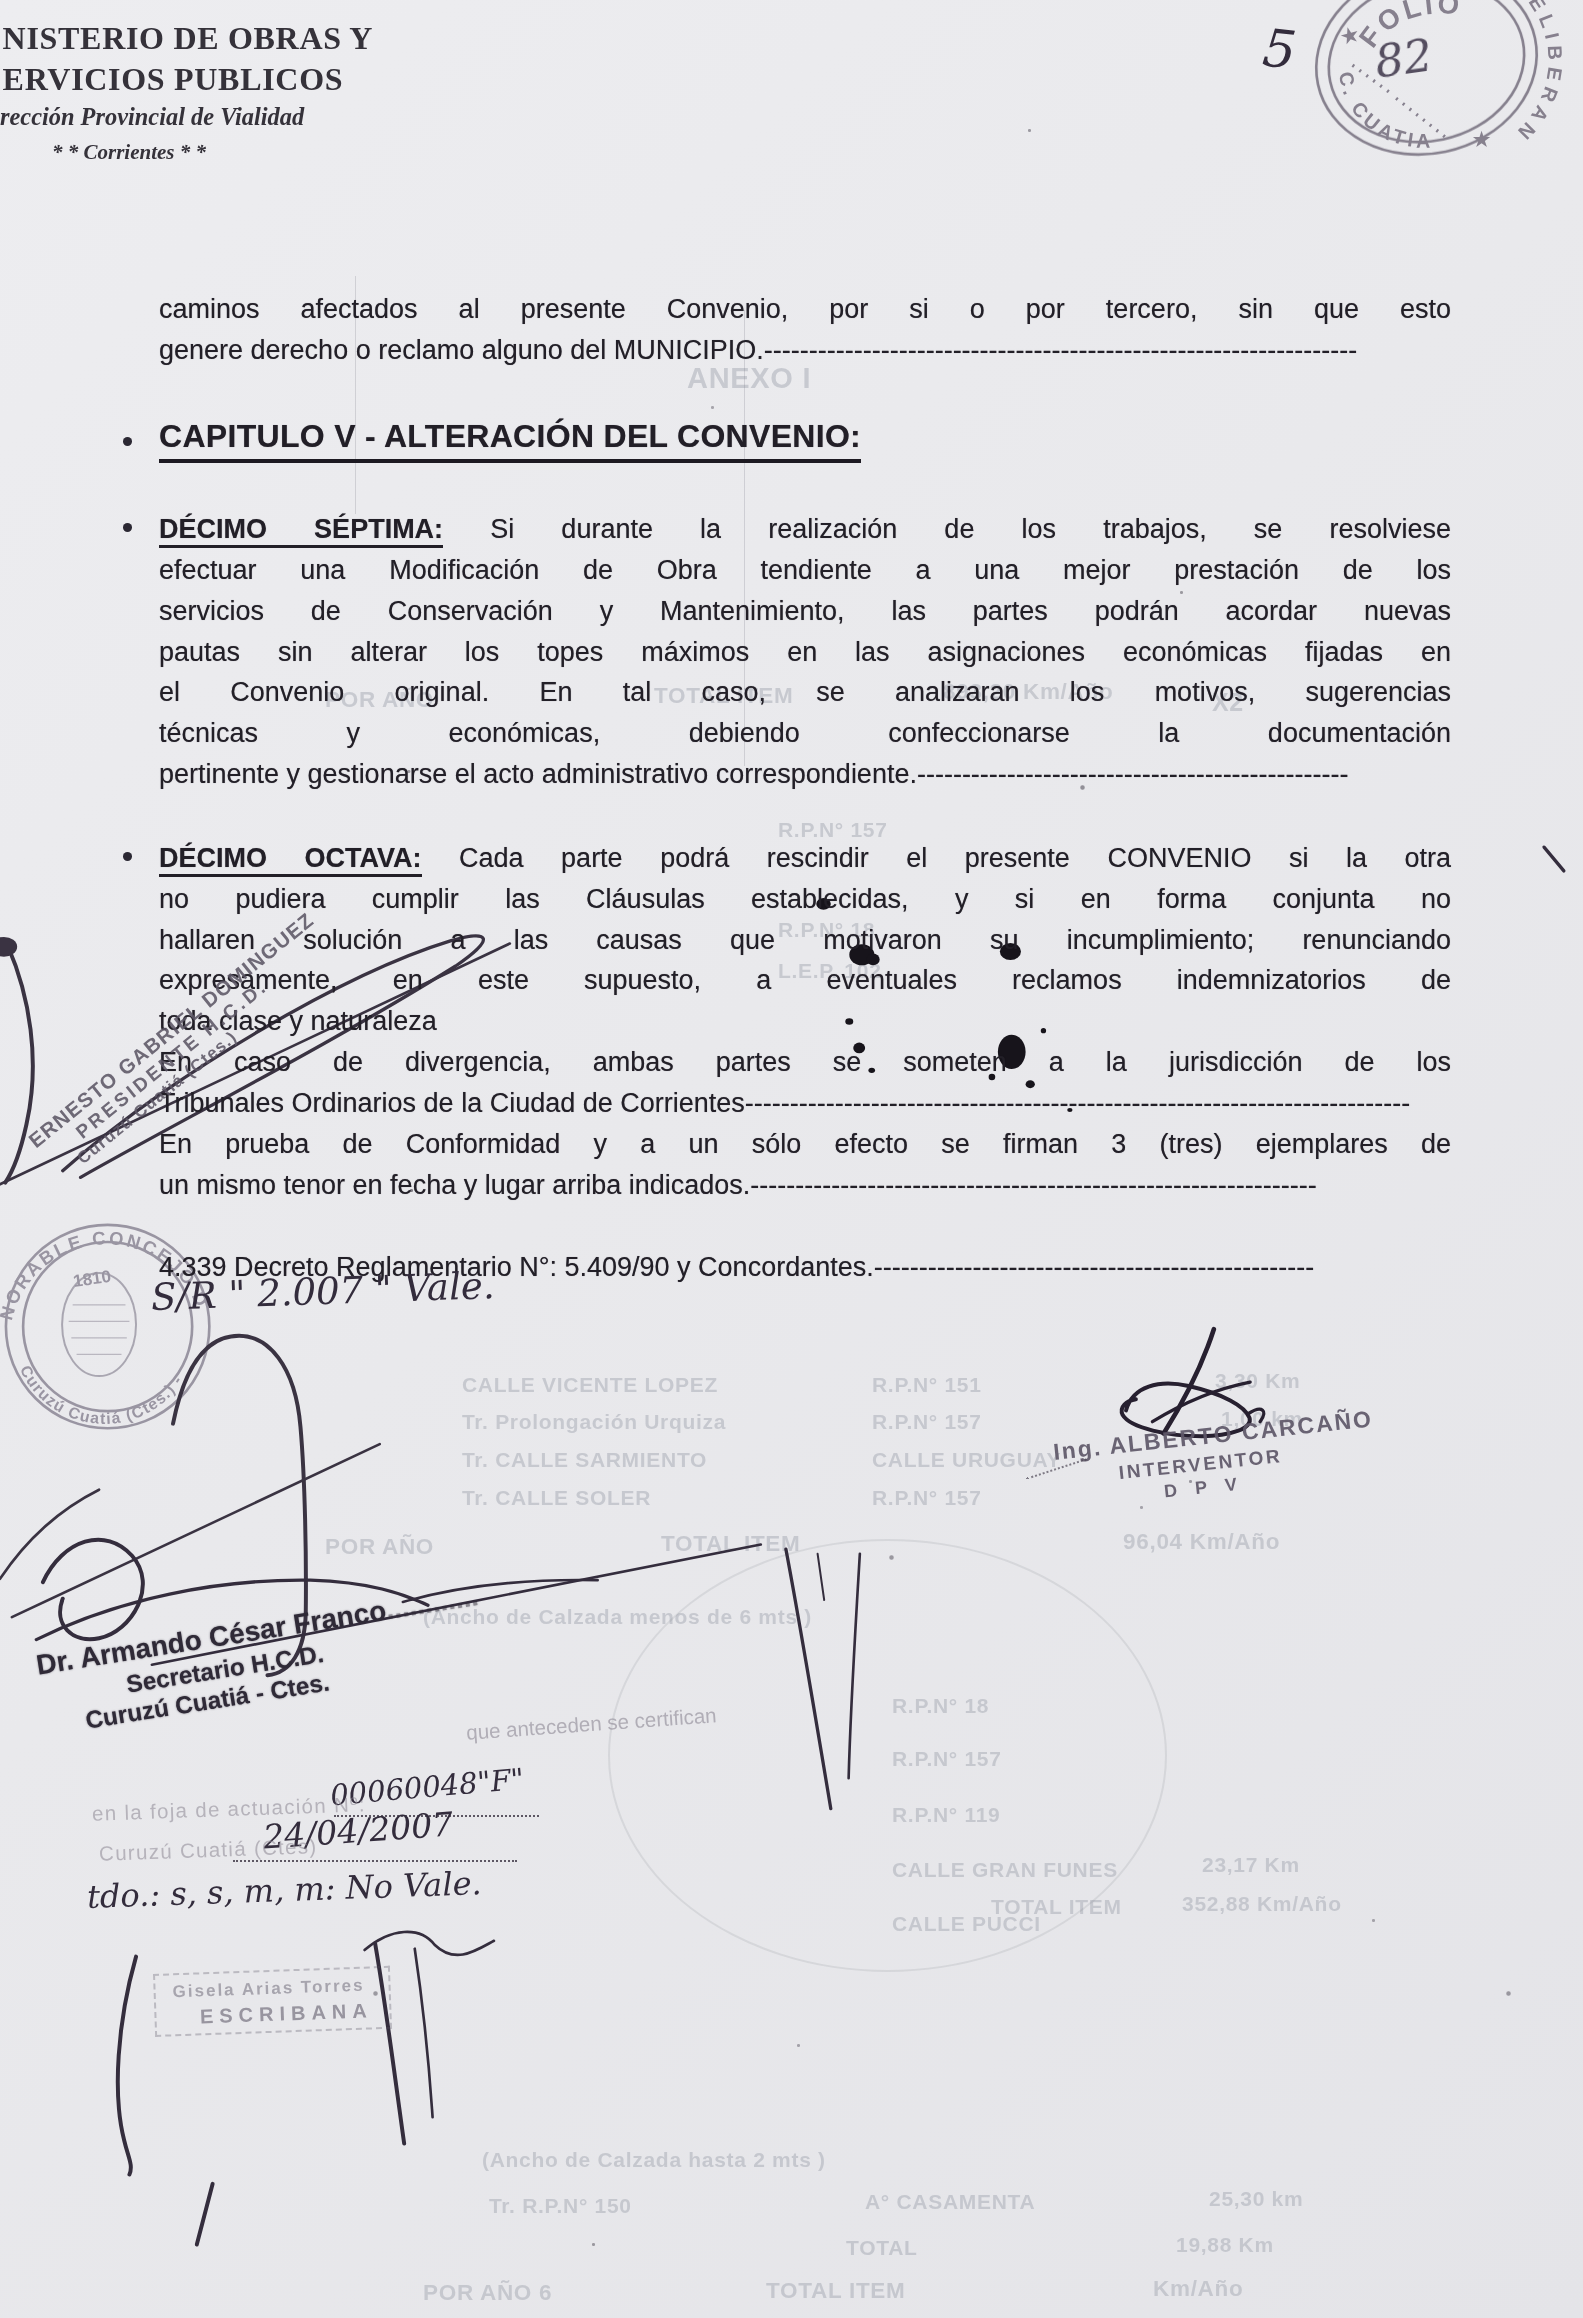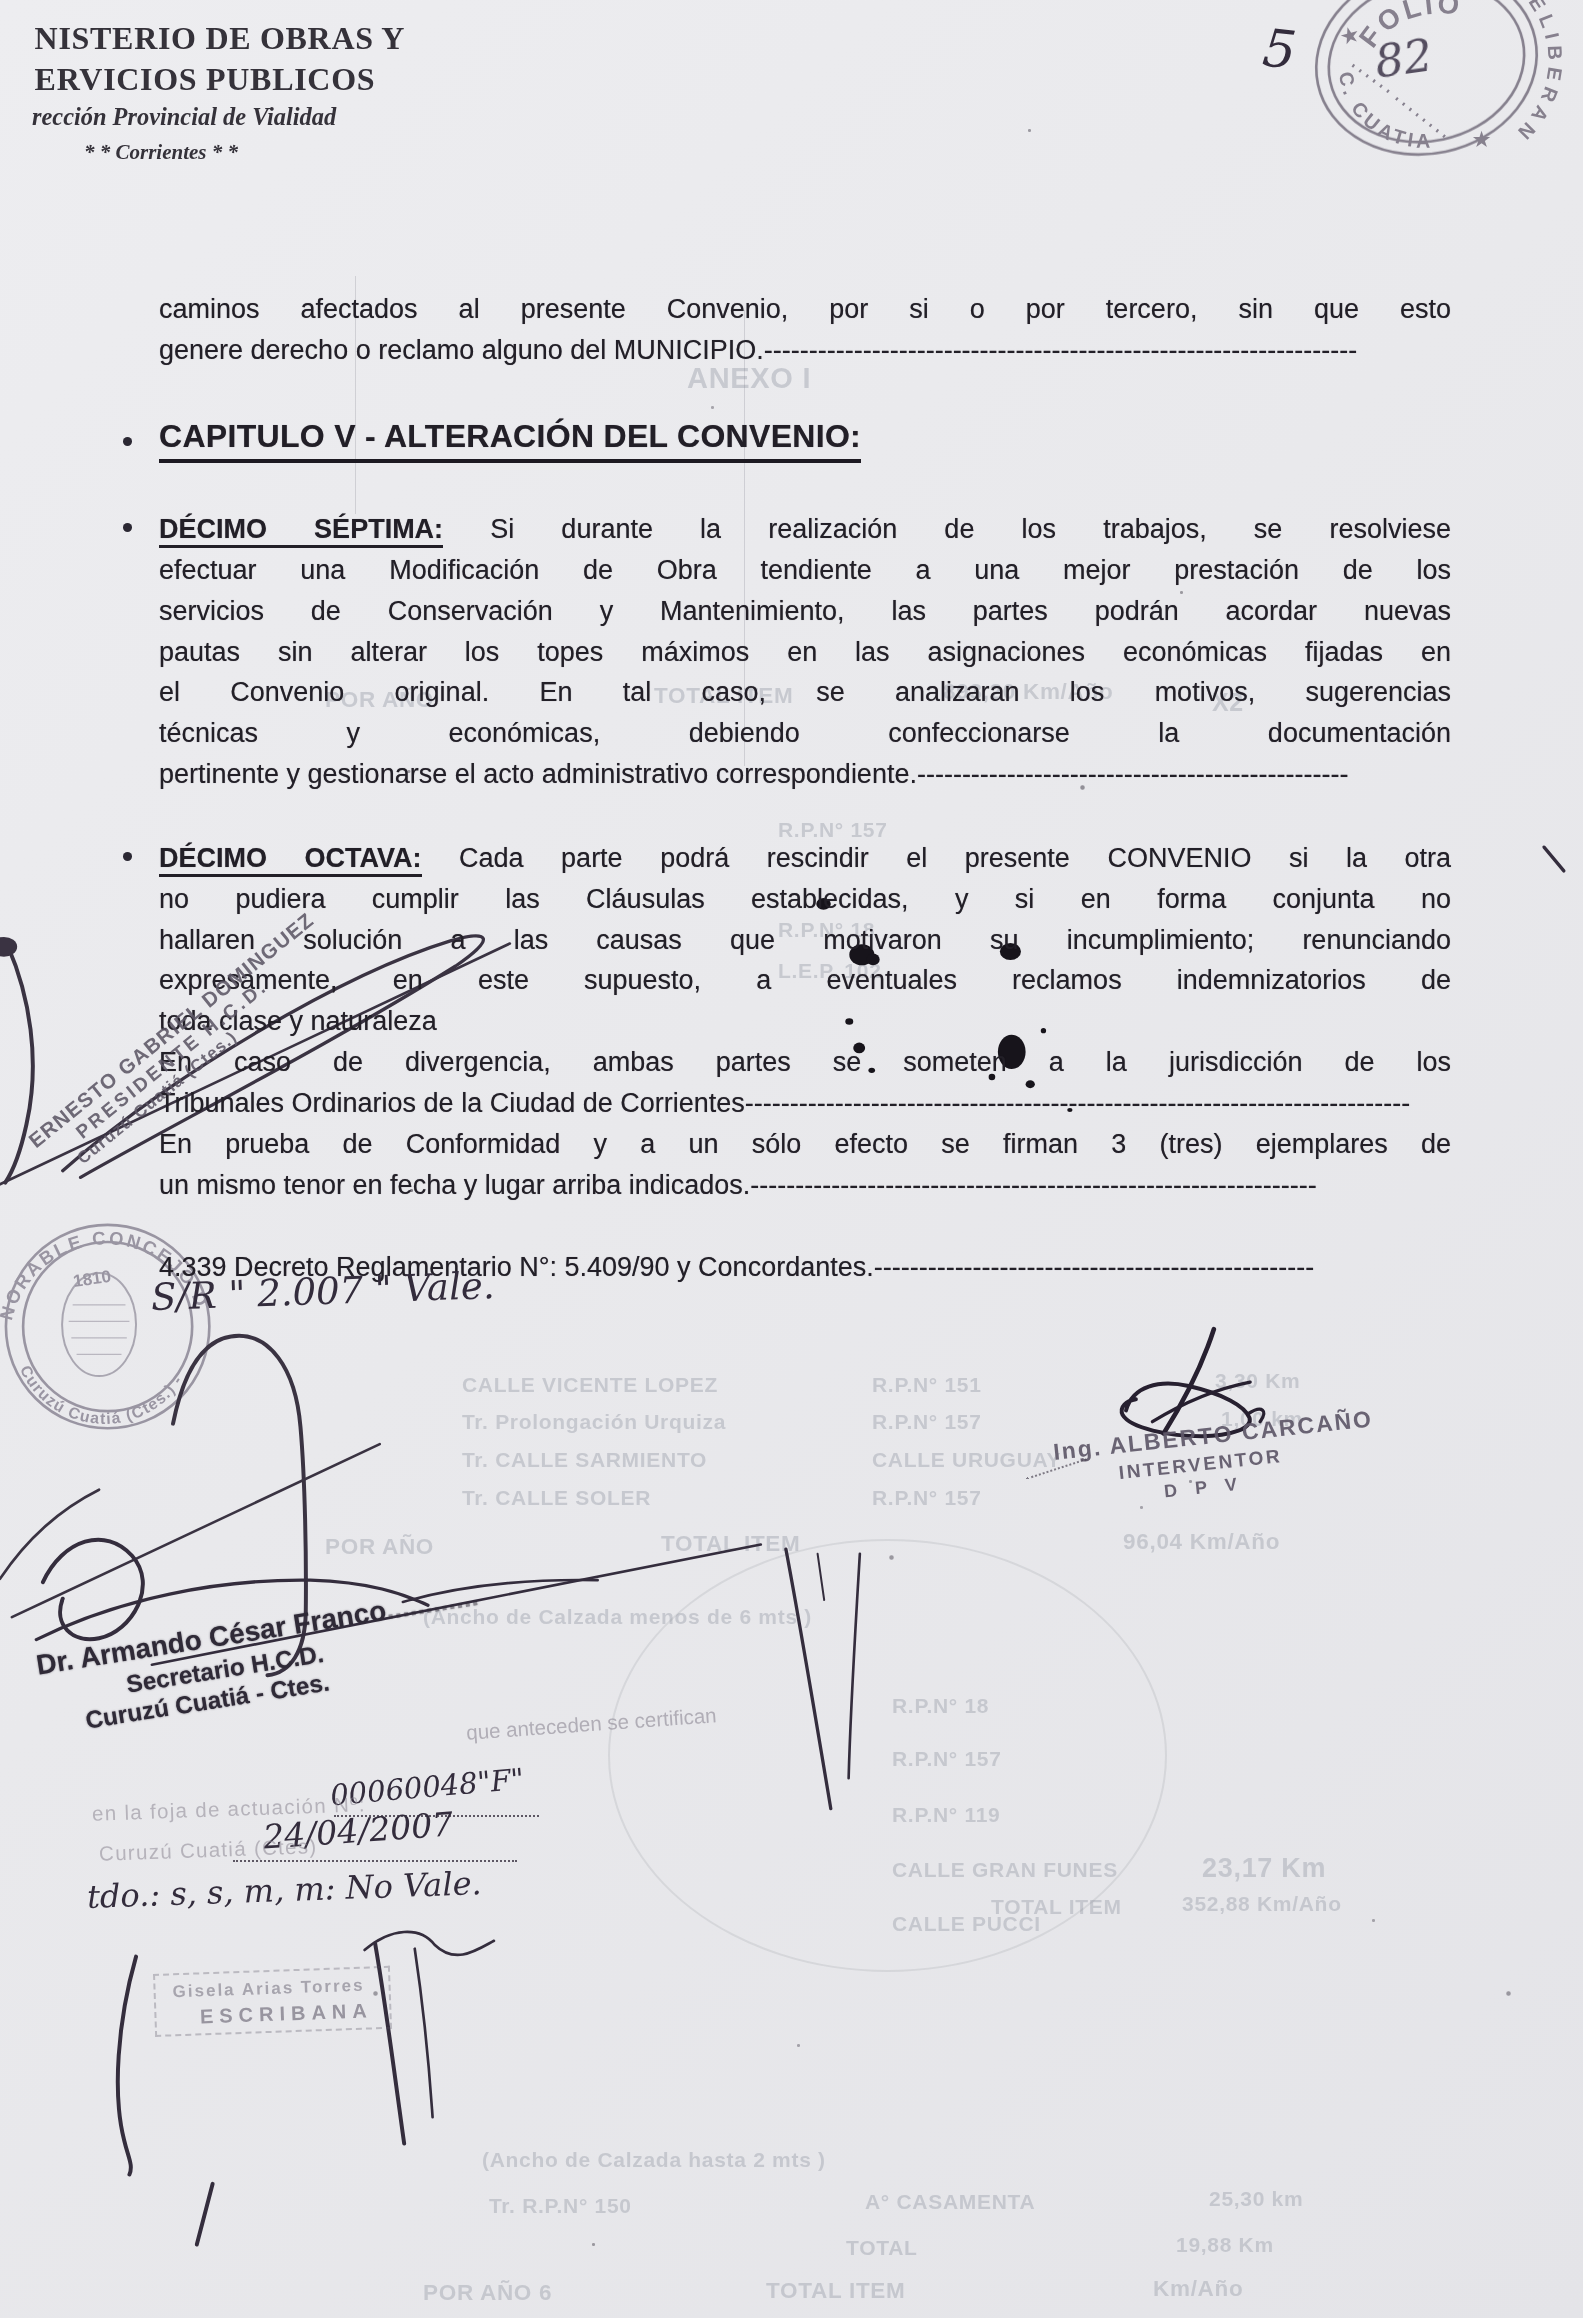--- a/index.html
+++ b/index.html
@@ -2,21 +2,21 @@
 <html style="font-size:10.6px"><head>
 <meta charset="utf-8">
 <style>
   html,body{margin:0;padding:0;background:#777;}
   #page{
     position:relative; width:1583px; height:2319px; overflow:hidden;
     background:linear-gradient(135deg,#ededf0 0%,#e9e9ec 45%,#e4e4e8 100%);
     font-family:"Liberation Sans",sans-serif; color:#211e26;
   }
   
-  .lh{position:absolute;color:#35323a;margin-left:32px;}
+  .lh{position:absolute;color:#35323a;}
   .lh1{left:2.6px;top:20px;font-family:"Liberation Serif",serif;font-weight:bold;font-size:32px;letter-spacing:0.7px;}
   .lh2{left:2.6px;top:61px;font-family:"Liberation Serif",serif;font-weight:bold;font-size:32px;letter-spacing:0.7px;}
   .lh3{left:0px;top:103px;font-family:"Liberation Serif",serif;font-weight:bold;font-style:italic;font-size:24.4px;}
   .lh4{left:52px;top:140px;font-family:"Liberation Serif",serif;font-weight:bold;font-style:italic;font-size:21px;}
   
   .tline{
     position:absolute;left:159px;width:1292px;font-size:27px;line-height:40px;
     color:#221f27;text-shadow:0 0 0.7px rgba(30,25,35,.55);
   }
   .just{text-align:justify;text-align-last:justify;}
@@ -95,21 +95,21 @@
       <span class="ghost" style="left: 872px; top: 1486px; font-size: 21px;">R.P.N° 157</span>
       <span class="ghost" style="left: 325px; top: 1534px; font-size: 22.5px;">POR AÑO</span>
       <span class="ghost" style="left: 661px; top: 1531px; font-size: 22.5px;">TOTAL ITEM</span>
       <span class="ghost" style="left: 1123px; top: 1529px; font-size: 22.5px;">96,04 Km/Año</span>
       <span class="ghost" style="left: 423px; top: 1605px; font-size: 21px;">(Ancho de Calzada menos de 6 mts )</span>
       <span class="ghost" style="left: 892px; top: 1694px; font-size: 21px;">R.P.N° 18</span>
       <span class="ghost" style="left: 892px; top: 1747px; font-size: 21px;">R.P.N° 157</span>
       <span class="ghost" style="left: 892px; top: 1803px; font-size: 21px;">R.P.N° 119</span>
       <span class="ghost" style="left: 892px; top: 1858px; font-size: 21px;">CALLE GRAN FUNES</span>
       <span class="ghost" style="left: 892px; top: 1912px; font-size: 21px;">CALLE PUCCI</span>
-      <span class="ghost" style="left: 1202px; top: 1853px; font-size: 27px;">23,17 Km</span>
+      <span class="ghost" style="left: 1202px; top: 1853px; font-size: 21px;">23,17 Km</span>
       <span class="ghost" style="left: 991px; top: 1895px; font-size: 21px;">TOTAL ITEM</span>
       <span class="ghost" style="left: 1182px; top: 1892px; font-size: 21px;">352,88 Km/Año</span>
       <span class="ghost" style="left: 482px; top: 2148px; font-size: 21px;">(Ancho de Calzada hasta 2 mts )</span>
       <span class="ghost" style="left: 489px; top: 2194px; font-size: 21px;">Tr. R.P.N° 150</span>
       <span class="ghost" style="left: 865px; top: 2190px; font-size: 21px;">A° CASAMENTA</span>
       <span class="ghost" style="left: 1209px; top: 2187px; font-size: 21px;">25,30 km</span>
       <span class="ghost" style="left: 846px; top: 2236px; font-size: 21px;">TOTAL</span>
       <span class="ghost" style="left: 1176px; top: 2233px; font-size: 21px;">19,88 Km</span>
       <span class="ghost" style="left: 423px; top: 2280px; font-size: 22.5px;">POR AÑO   6</span>
       <span class="ghost" style="left: 766px; top: 2278px; font-size: 22.5px;">TOTAL ITEM</span>

